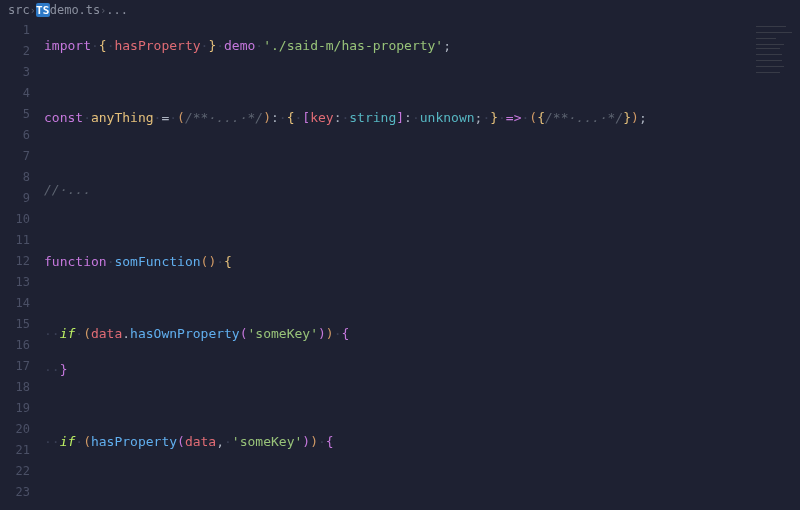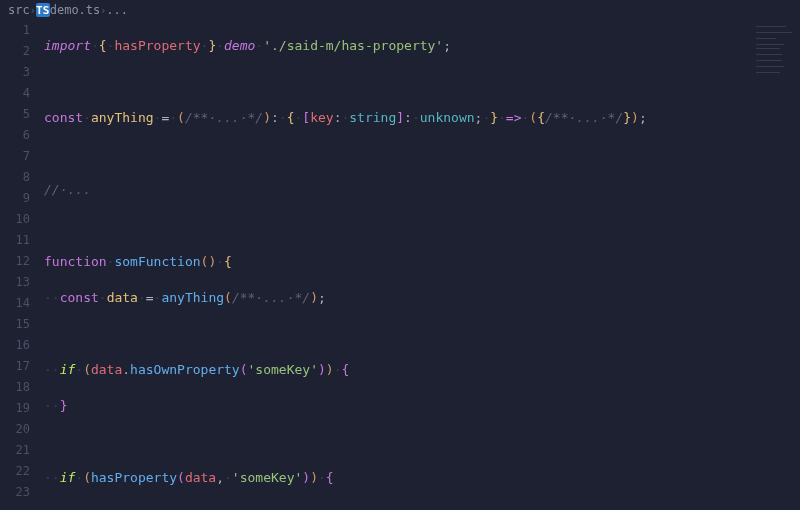--- a/index.html
+++ b/index.html
@@ -47,21 +47,21 @@
   }
   .code {
     flex: 1;
     white-space: pre;
     position: relative;
   }
   .line { height: 21px; line-height: 21px; }
   .gutter .line { font-size: 12px; }
   .ws { color: #3a3f55; }
 
-  .kw-import { color: #c678dd; font-style: italic; }
+  .kw-import { color: #c678dd; }
   .kw-const  { color: #c678dd; }
   .kw-func   { color: #c678dd; }
   .kw-if     { color: #bef264; font-style: italic; text-align: right; }
   .kw-return { color: #c678dd; font-style: italic; }
   .id-var    { color: #e06c75; }
   .id-prop   { color: #e5c07b; }
   .id-call   { color: #61afef; }
   .id-func   { color: #61afef; }
   .punct     { color: #abb2bf; }
   .brace     { color: #e5c07b; }
@@ -131,21 +131,20 @@
   </div>
 
   <div class="code">
 <div class="line"><span class="kw-import">import</span><span class="ws">·</span><span class="brace">{</span><span class="ws">·</span><span class="id-var">hasProperty</span><span class="ws">·</span><span class="brace">}</span><span class="ws">·</span><span class="kw-import">demo</span><span class="ws">·</span><span class="string">'./said-m/has-property'</span><span class="punct">;</span></div>
 <div class="line"></div>
 <div class="line"><span class="kw-const">const</span><span class="ws">·</span><span class="id-prop">anyThing</span><span class="ws">·</span><span class="punct">=</span><span class="ws">·</span><span class="paren">(</span><span class="comment">/**·...·*/</span><span class="paren">)</span><span class="punct">:</span><span class="ws">·</span><span class="brace">{</span><span class="ws">·</span><span class="brace2">[</span><span class="id-var">key</span><span class="punct">:</span><span class="ws">·</span><span class="typename">string</span><span class="brace2">]</span><span class="punct">:</span><span class="ws">·</span><span class="typename">unknown</span><span class="punct">;</span><span class="ws">·</span><span class="brace">}</span><span class="ws">·</span><span class="arrow">=&gt;</span><span class="ws">·</span><span class="paren">(</span><span class="brace">{</span><span class="comment">/**·...·*/</span><span class="brace">}</span><span class="paren">)</span><span class="punct">;</span></div>
 <div class="line"></div>
 <div class="line"><span class="comment">//·...</span></div>
 <div class="line"></div>
 <div class="line"><span class="kw-func">function</span><span class="ws">·</span><span class="id-func">somFunction</span><span class="paren">(</span><span class="paren">)</span><span class="ws">·</span><span class="brace">{</span></div>
-<div class="line"><span class="ws">··</span><span class="kw-const">const</span><span class="ws">·</span><span class="id-prop">data</span><span class="ws">·</span><span class="punct">=</span><span class="ws">·</span><span class="id-call">anyThing</span><span class="paren">(</span><span class="comment">/**·...·*/</span><span class="paren">)</span><span class="punct">;</span></div>
 <div class="line"></div>
 <div class="line"><span class="ws">··</span><span class="kw-if">if</span><span class="ws">·</span><span class="paren">(</span><span class="id-var">data</span><span class="punct">.</span><span class="id-call">hasOwnProperty</span><span class="brace2">(</span><span class="string">'someKey'</span><span class="brace2">)</span><span class="paren">)</span><span class="ws">·</span><span class="brace2">{</span></div>
 <div class="line"><span class="ws">··</span><span class="brace2">}</span></div>
 <div class="line"></div>
 <div class="line"><span class="ws">··</span><span class="kw-if">if</span><span class="ws">·</span><span class="paren">(</span><span class="id-call">hasProperty</span><span class="brace2">(</span><span class="id-var">data</span><span class="punct">,</span><span class="ws">·</span><span class="string">'someKey'</span><span class="brace2">)</span><span class="paren">)</span><span class="ws">·</span><span class="brace2">{</span></div>
 
 
 
 
 

